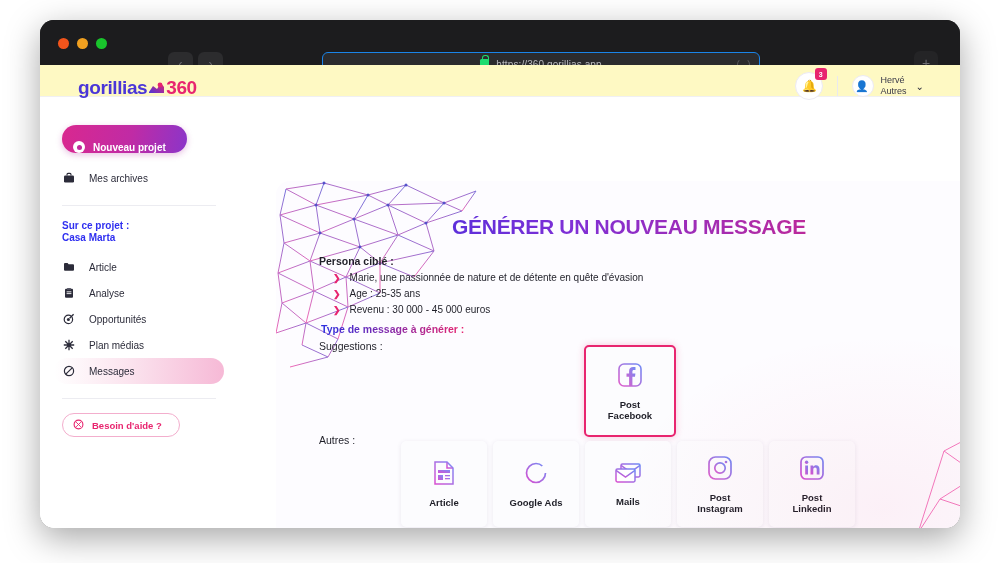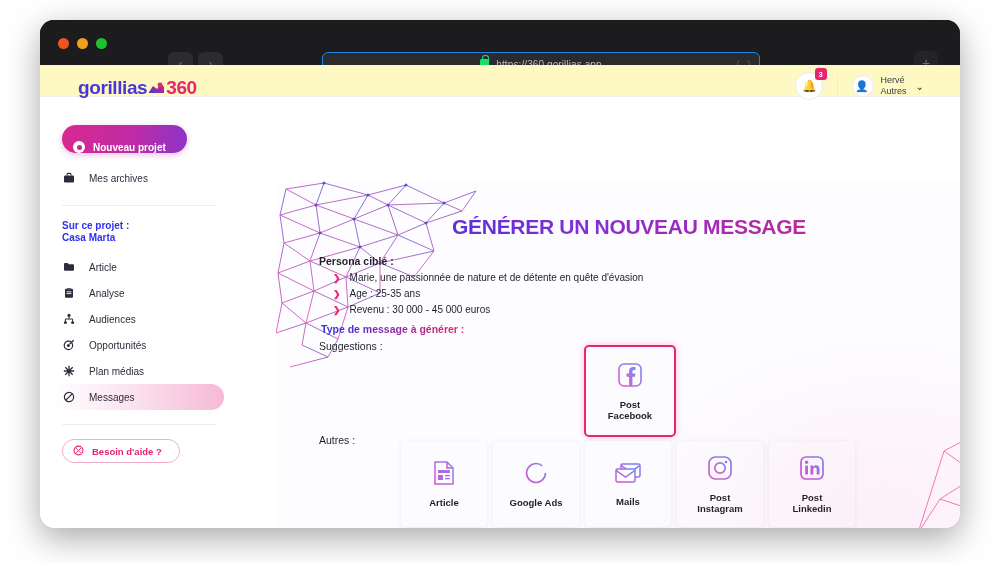--- a/index.html
+++ b/index.html
@@ -400,31 +400,20 @@
       <div class="navitem">
         <span class="ic">
           <svg width="12" height="12" viewBox="0 0 12 12">
                 <rect x="2" y="1.8" width="8" height="9" rx="1" fill="#2c2c3a"></rect>
                 <rect x="4" y="1" width="4" height="1.8" rx=".6" fill="#5a5a6a"></rect>
                 <rect x="3.6" y="4.4" width="4.8" height=".9" fill="#fff"></rect>
                 <rect x="3.6" y="6.2" width="4.8" height=".9" fill="#fff"></rect>
               </svg>
         </span>
         <span class="tx">Analyse</span>
-      </div>
-      <div class="navitem">
-        <span class="ic">
-          <svg width="12" height="12" viewBox="0 0 12 12">
-                <circle cx="6" cy="2.4" r="1.6" fill="#2c2c3a"></circle>
-                <circle cx="2.4" cy="9.4" r="1.5" fill="#2c2c3a"></circle>
-                <circle cx="9.6" cy="9.4" r="1.5" fill="#2c2c3a"></circle>
-                <path d="M6 4v2M2.4 8V6h7.2v2" stroke="#2c2c3a" stroke-width="1" fill="none"></path>
-              </svg>
-        </span>
-        <span class="tx">Audiences</span>
       </div>
       <div class="navitem">
         <span class="ic">
           <svg width="12" height="12" viewBox="0 0 12 12">
                 <circle cx="5.4" cy="6.4" r="4.2" fill="none" stroke="#2c2c3a" stroke-width="1.2"></circle>
                 <circle cx="5.4" cy="6.4" r="1.5" fill="#2c2c3a"></circle>
                 <path d="M6.6 5.2L10.6 1.3" stroke="#2c2c3a" stroke-width="1.3"></path>
               </svg>
         </span>
         <span class="tx">Opportunités</span>

